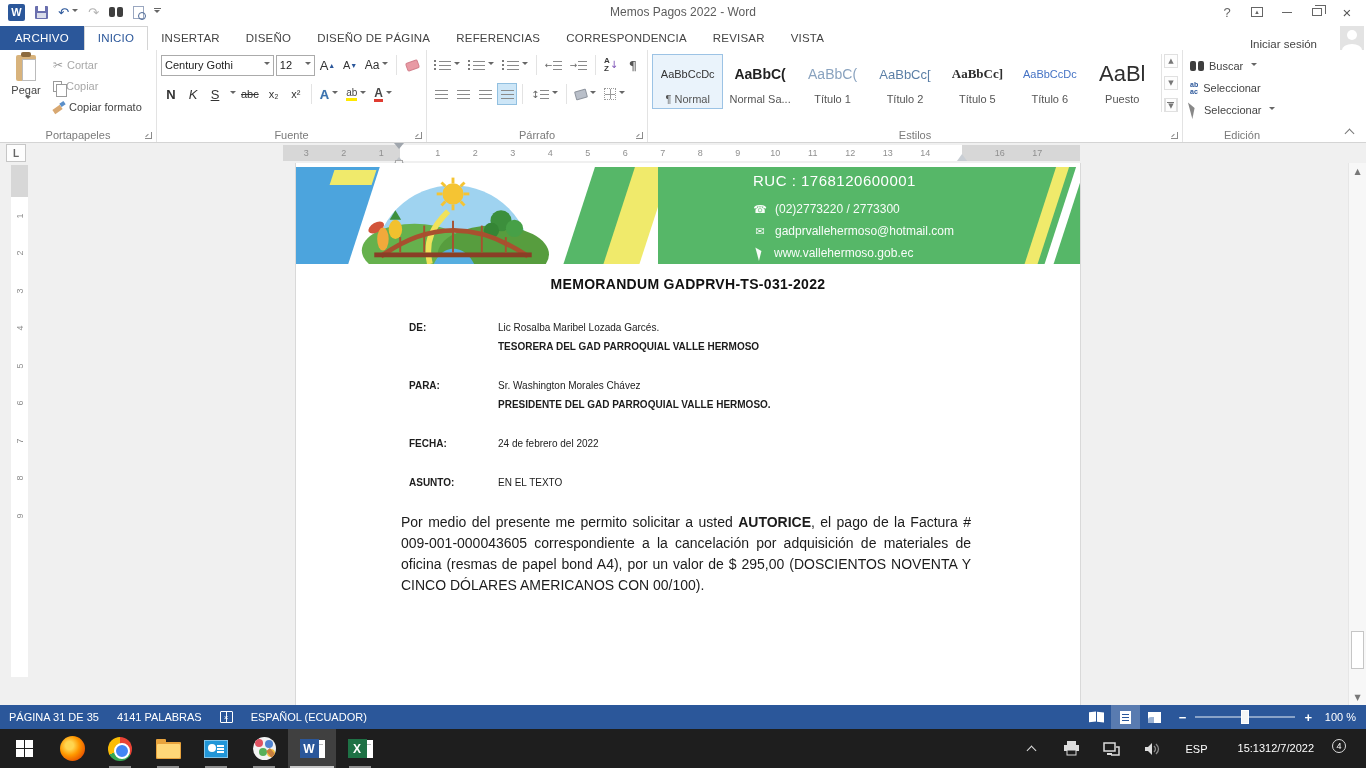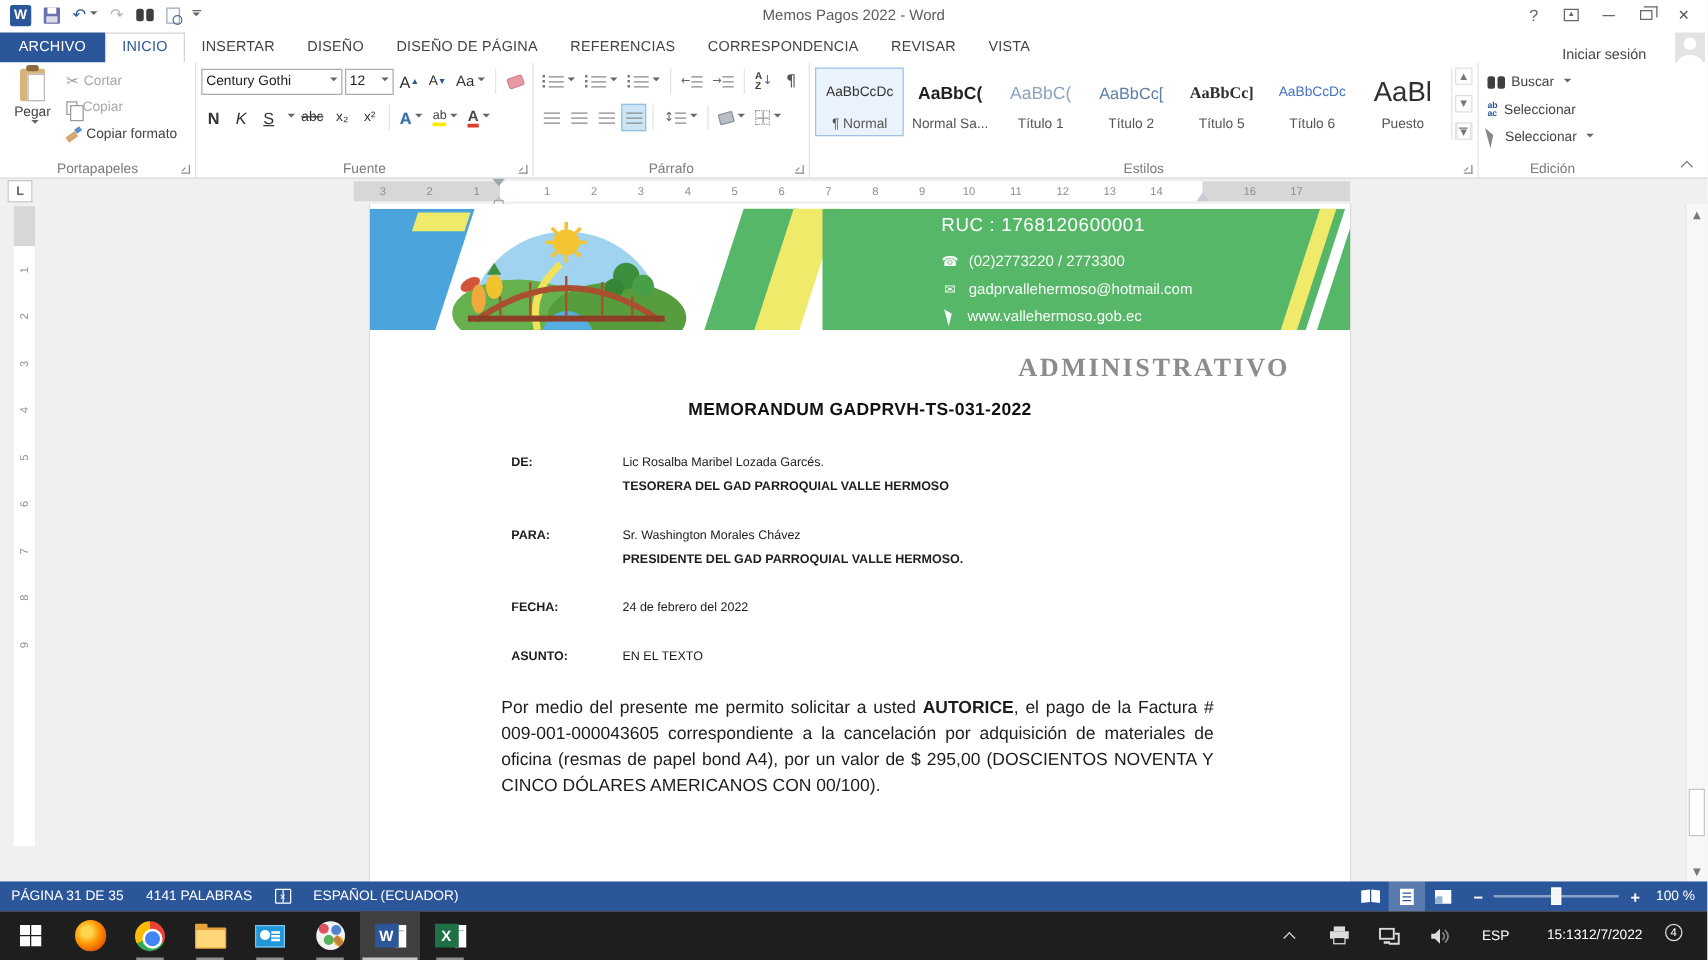--- a/index.html
+++ b/index.html
@@ -634,21 +634,20 @@
             <div class="b-row">
                 <span class="web-cursor"></span>
                 <span>www.vallehermoso.gob.ec</span>
               </div>
           </div>
           <div class="b-stripe st-y"></div>
           <div class="b-stripe st-w"></div>
         </div>
       </div>
 
-      <div class="adm">ADMINISTRATIVO</div>
       <div class="memo-title">MEMORANDUM  GADPRVH-TS-031-2022</div>
 
       <div class="fields">
         <div class="frow">
           <span class="flabel">DE:</span>
           <span class="fval"><span class="l1">Lic Rosalba Maribel Lozada Garcés.</span><br><span class="l2">TESORERA DEL GAD PARROQUIAL VALLE HERMOSO</span></span>
         </div>
         <div class="frow">
           <span class="flabel">PARA:</span>
           <span class="fval"><span class="l1">Sr. Washington Morales Chávez</span><br><span class="l2">PRESIDENTE DEL GAD PARROQUIAL VALLE HERMOSO.</span></span>

